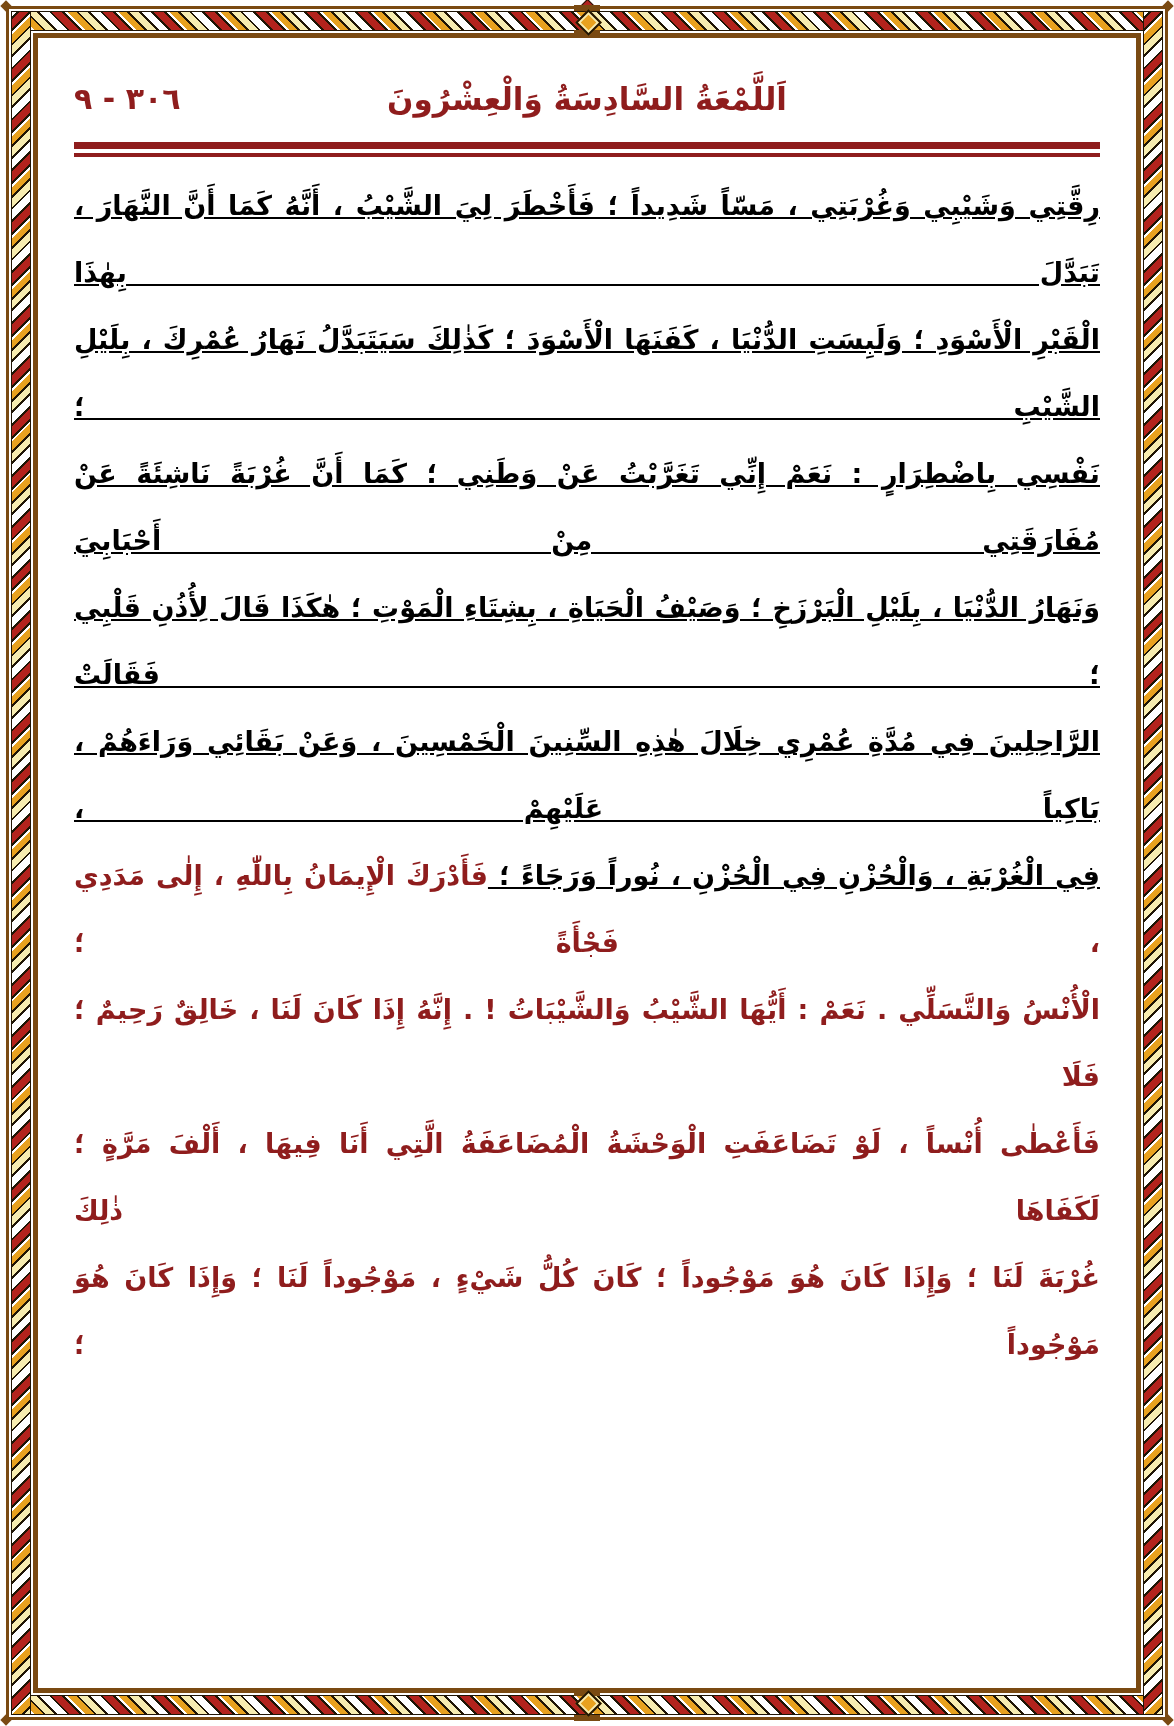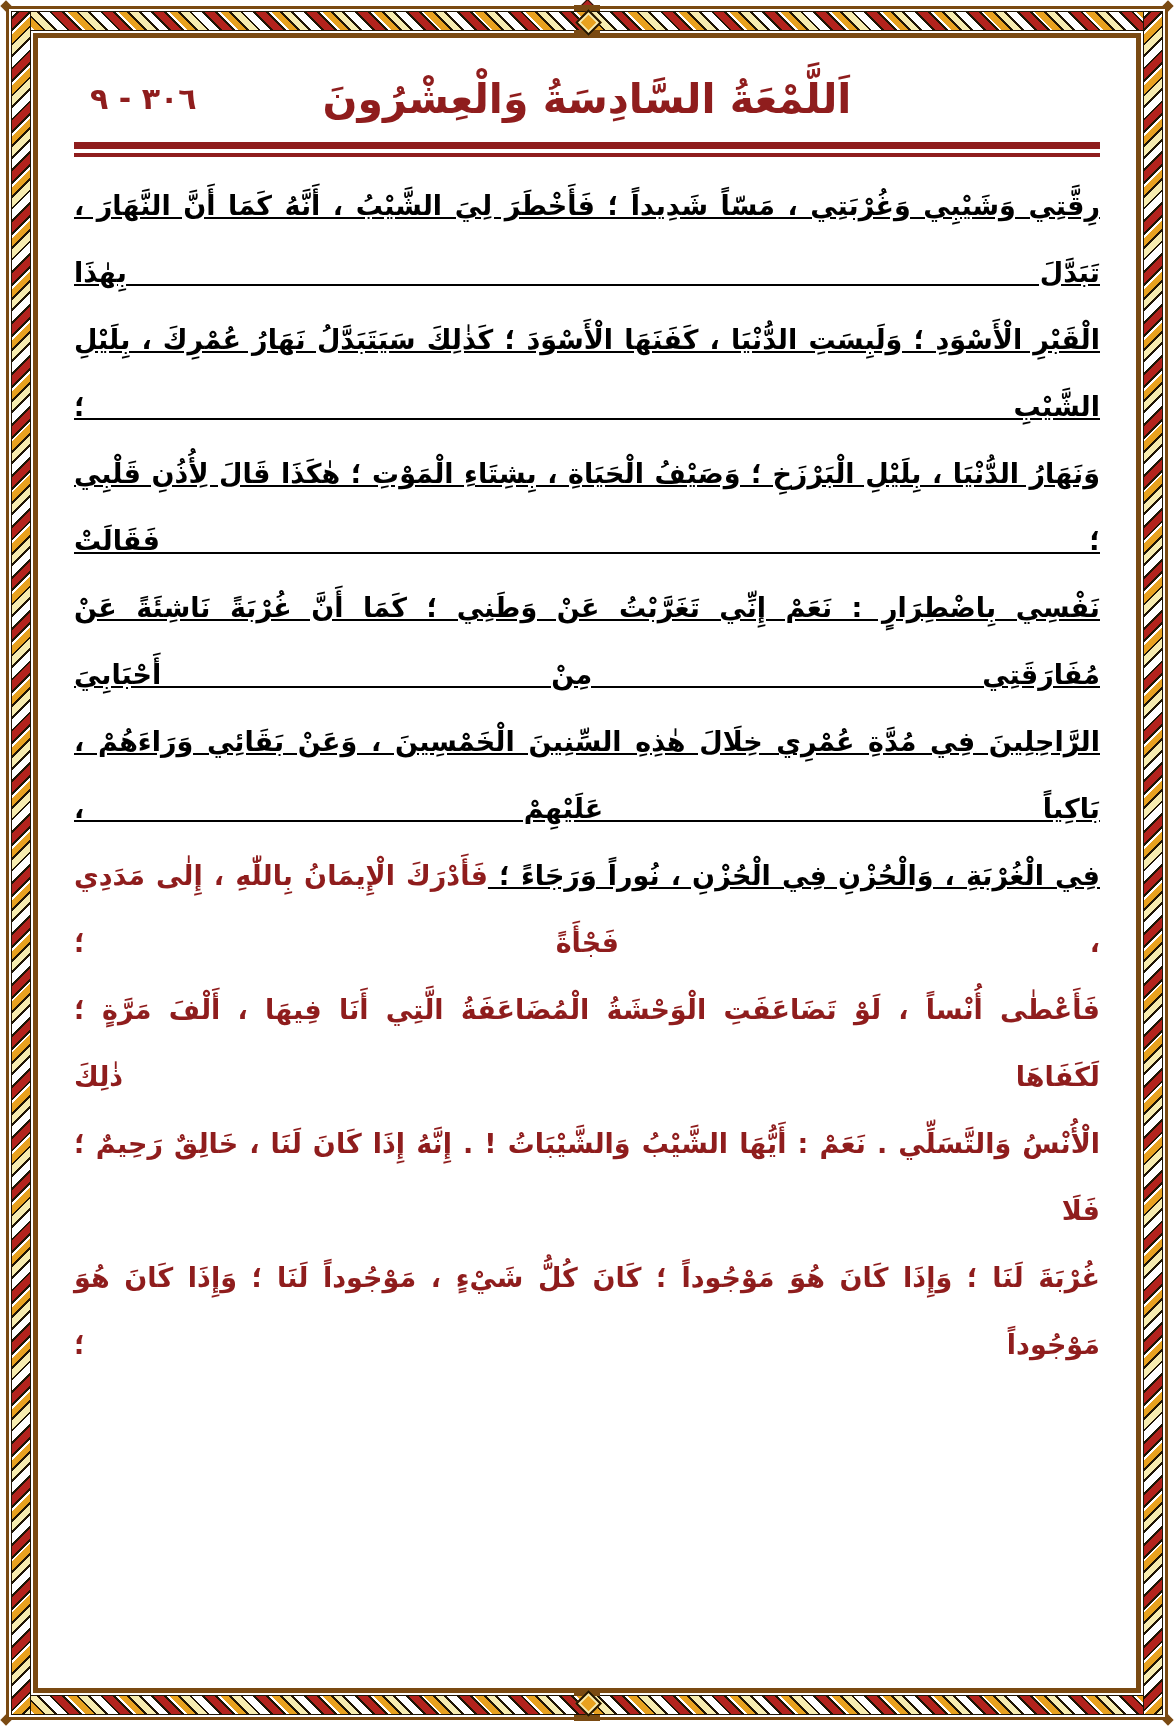--- a/index.html
+++ b/index.html
@@ -58,30 +58,30 @@
   .tab-b-out{bottom:5px;} .tab-b-in{bottom:30px;}
   .motif-diamond{position:absolute;left:50%;width:15px;height:15px;margin-left:-8px;
     background:var(--link-gold);border:2px solid var(--ink);transform:rotate(45deg);
     box-shadow:inset 0 0 0 2px var(--link-cream);}
   .motif-t{top:13px;} .motif-b{bottom:13px;}
 
   
   .content{position:absolute;inset:38px;padding:0 36px;}
   .header{position:relative;height:82px;margin-top:20px;}
   .title{
-    text-align:center;font-size:41px;font-weight:bold;color:var(--accent);
+    text-align:center;font-size:31px;font-weight:bold;color:var(--accent);
     line-height:82px;white-space:nowrap;
   }
   .page-num{
     position:absolute;top:0;left:0;  
     right:auto;
     font-size:30px;font-weight:bold;color:var(--accent);line-height:82px;
   }
   
-  .page-num{left:16px;text-align:center;}
+  .page-num{left:0;text-align:center;}
   .double-rule{
     height:4px;
     border-top:7px solid var(--accent);
     border-bottom:4px solid var(--accent);
     margin-top:2px;
   }
   .body-text{
     direction:rtl;
     margin-top:15px;
     font-weight:bold;
@@ -126,23 +126,23 @@
 
   <div class="content">
     <div class="header">
       <div class="title">اَللَّمْعَةُ السَّادِسَةُ وَالْعِشْرُونَ</div>
       <div class="page-num">٣٠٦ - ٩</div>
     </div>
     <div class="double-rule"></div>
     <div class="body-text">
         <div class="line"><span class="seg-black">رِقَّتِي وَشَيْبِي وَغُرْبَتِي ، مَسّاً شَدِيداً ؛ فَأَخْطَرَ لِيَ الشَّيْبُ ، أَنَّهُ كَمَا أَنَّ النَّهَارَ ، تَبَدَّلَ بِهٰذَا</span></div>
         <div class="line"><span class="seg-black">الْقَبْرِ الْأَسْوَدِ ؛ وَلَبِسَتِ الدُّنْيَا ، كَفَنَهَا الْأَسْوَدَ ؛ كَذٰلِكَ سَيَتَبَدَّلُ نَهَارُ عُمْرِكَ ، بِلَيْلِ الشَّيْبِ ؛</span></div>
+        <div class="line"><span class="seg-black">نَفْسِي بِاضْطِرَارٍ : نَعَمْ إِنِّي تَغَرَّبْتُ عَنْ وَطَنِي ؛ كَمَا أَنَّ غُرْبَةً نَاشِئَةً عَنْ مُفَارَقَتِي مِنْ أَحْبَابِيَ</span></div>
         <div class="line"><span class="seg-black">وَنَهَارُ الدُّنْيَا ، بِلَيْلِ الْبَرْزَخِ ؛ وَصَيْفُ الْحَيَاةِ ، بِشِتَاءِ الْمَوْتِ ؛ هٰكَذَا قَالَ لِأُذُنِ قَلْبِي ؛ فَقَالَتْ</span></div>
-        <div class="line"><span class="seg-black">نَفْسِي بِاضْطِرَارٍ : نَعَمْ إِنِّي تَغَرَّبْتُ عَنْ وَطَنِي ؛ كَمَا أَنَّ غُرْبَةً نَاشِئَةً عَنْ مُفَارَقَتِي مِنْ أَحْبَابِيَ</span></div>
         <div class="line"><span class="seg-black">الرَّاحِلِينَ فِي مُدَّةِ عُمْرِي خِلَالَ هٰذِهِ السِّنِينَ الْخَمْسِينَ ، وَعَنْ بَقَائِي وَرَاءَهُمْ ، بَاكِياً عَلَيْهِمْ ،</span></div>
         <div class="line"><span class="seg-black">فِي الْغُرْبَةِ ، وَالْحُزْنِ فِي الْحُزْنِ ، نُوراً وَرَجَاءً ؛ </span><span class="seg-red">فَأَدْرَكَ الْإِيمَانُ بِاللّٰهِ ، إِلٰى مَدَدِي ، فَجْأَةً ؛</span></div>
+        <div class="line"><span class="seg-red">الْأُنْسُ وَالتَّسَلِّي . نَعَمْ : أَيُّهَا الشَّيْبُ وَالشَّيْبَاتُ ! . إِنَّهُ إِذَا كَانَ لَنَا ، خَالِقٌ رَحِيمٌ ؛ فَلَا</span></div>
         <div class="line"><span class="seg-red">فَأَعْطٰى أُنْساً ، لَوْ تَضَاعَفَتِ الْوَحْشَةُ الْمُضَاعَفَةُ الَّتِي أَنَا فِيهَا ، أَلْفَ مَرَّةٍ ؛ لَكَفَاهَا ذٰلِكَ</span></div>
-        <div class="line"><span class="seg-red">الْأُنْسُ وَالتَّسَلِّي . نَعَمْ : أَيُّهَا الشَّيْبُ وَالشَّيْبَاتُ ! . إِنَّهُ إِذَا كَانَ لَنَا ، خَالِقٌ رَحِيمٌ ؛ فَلَا</span></div>
         <div class="line"><span class="seg-red">غُرْبَةَ لَنَا ؛ وَإِذَا كَانَ هُوَ مَوْجُوداً ؛ كَانَ كُلُّ شَيْءٍ ، مَوْجُوداً لَنَا ؛ وَإِذَا كَانَ هُوَ مَوْجُوداً ؛</span></div>
       </div>
   </div>
 
 </div>
 
 </body></html>

